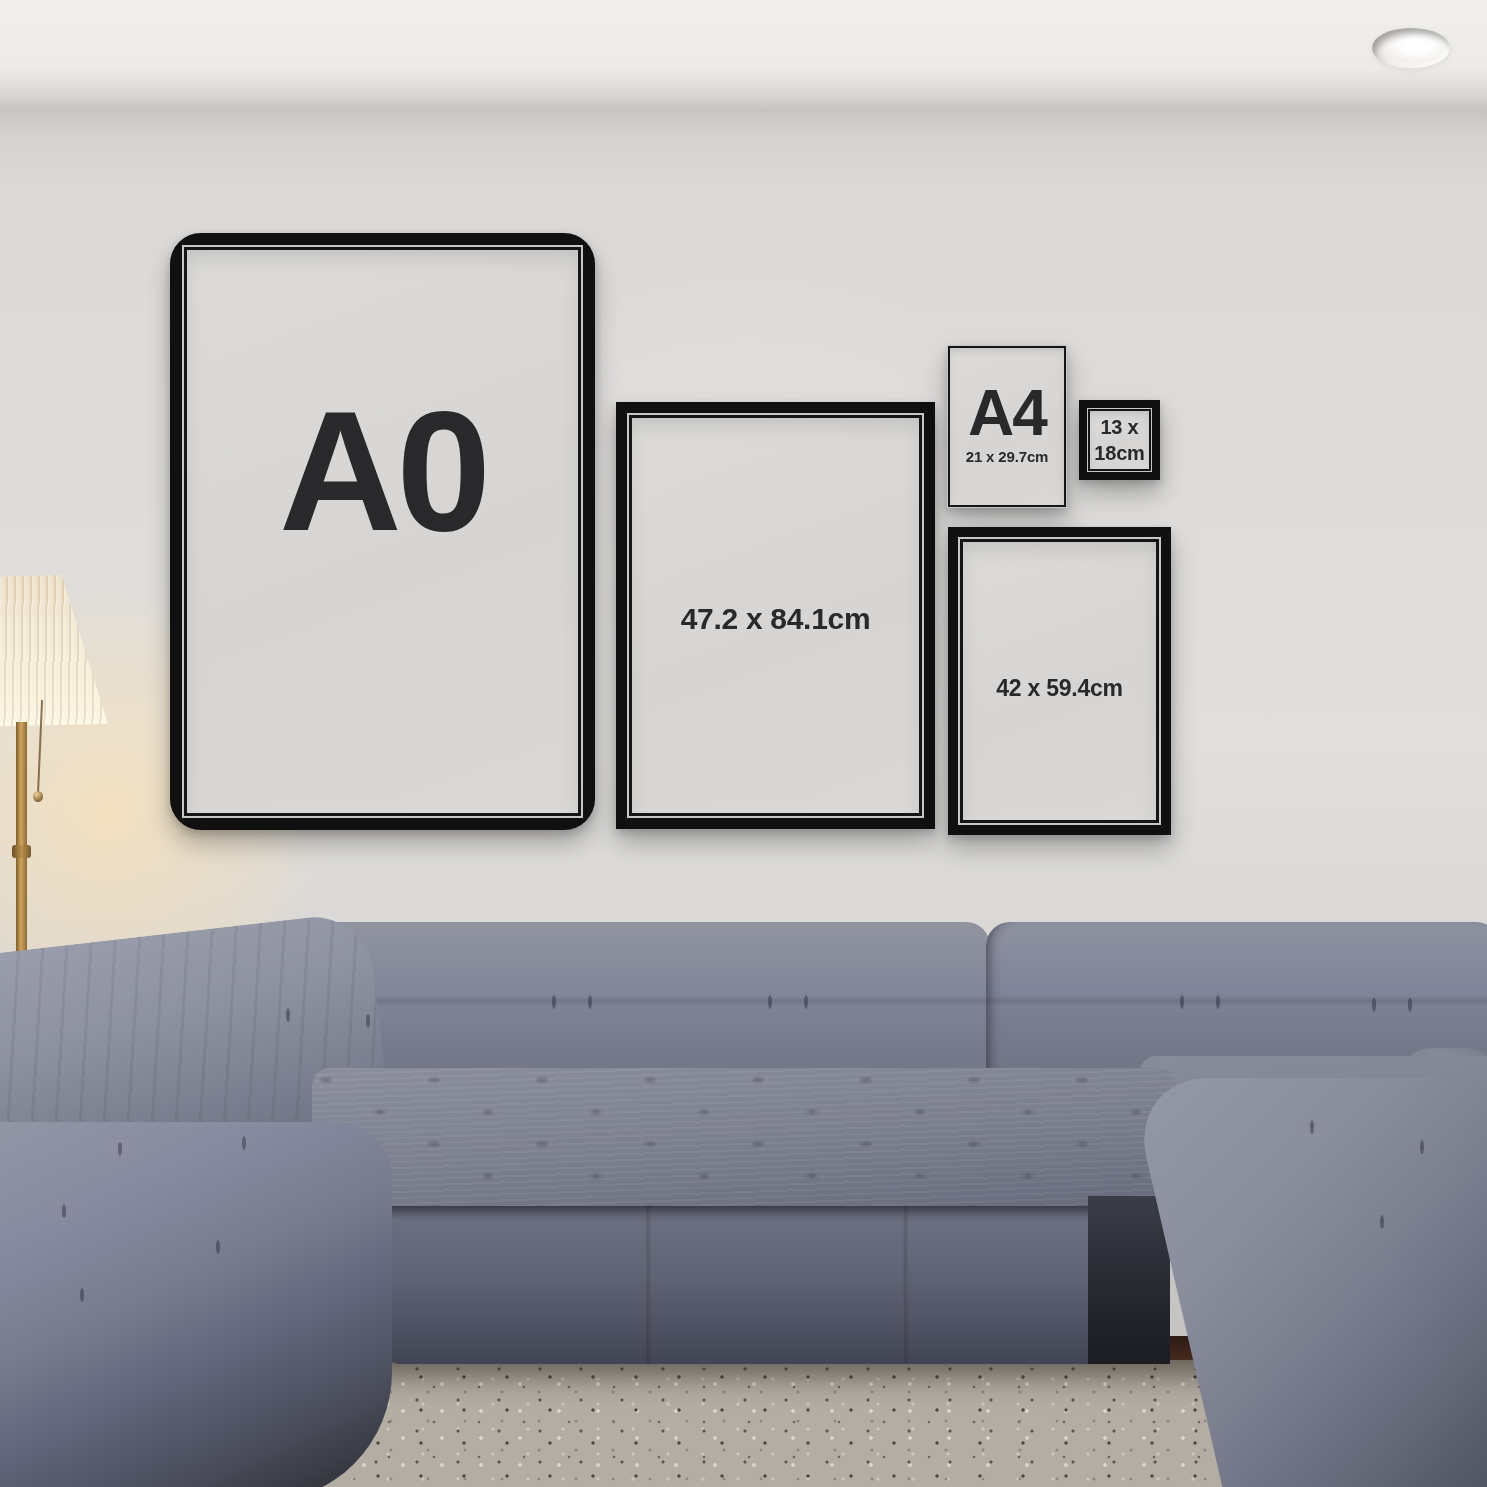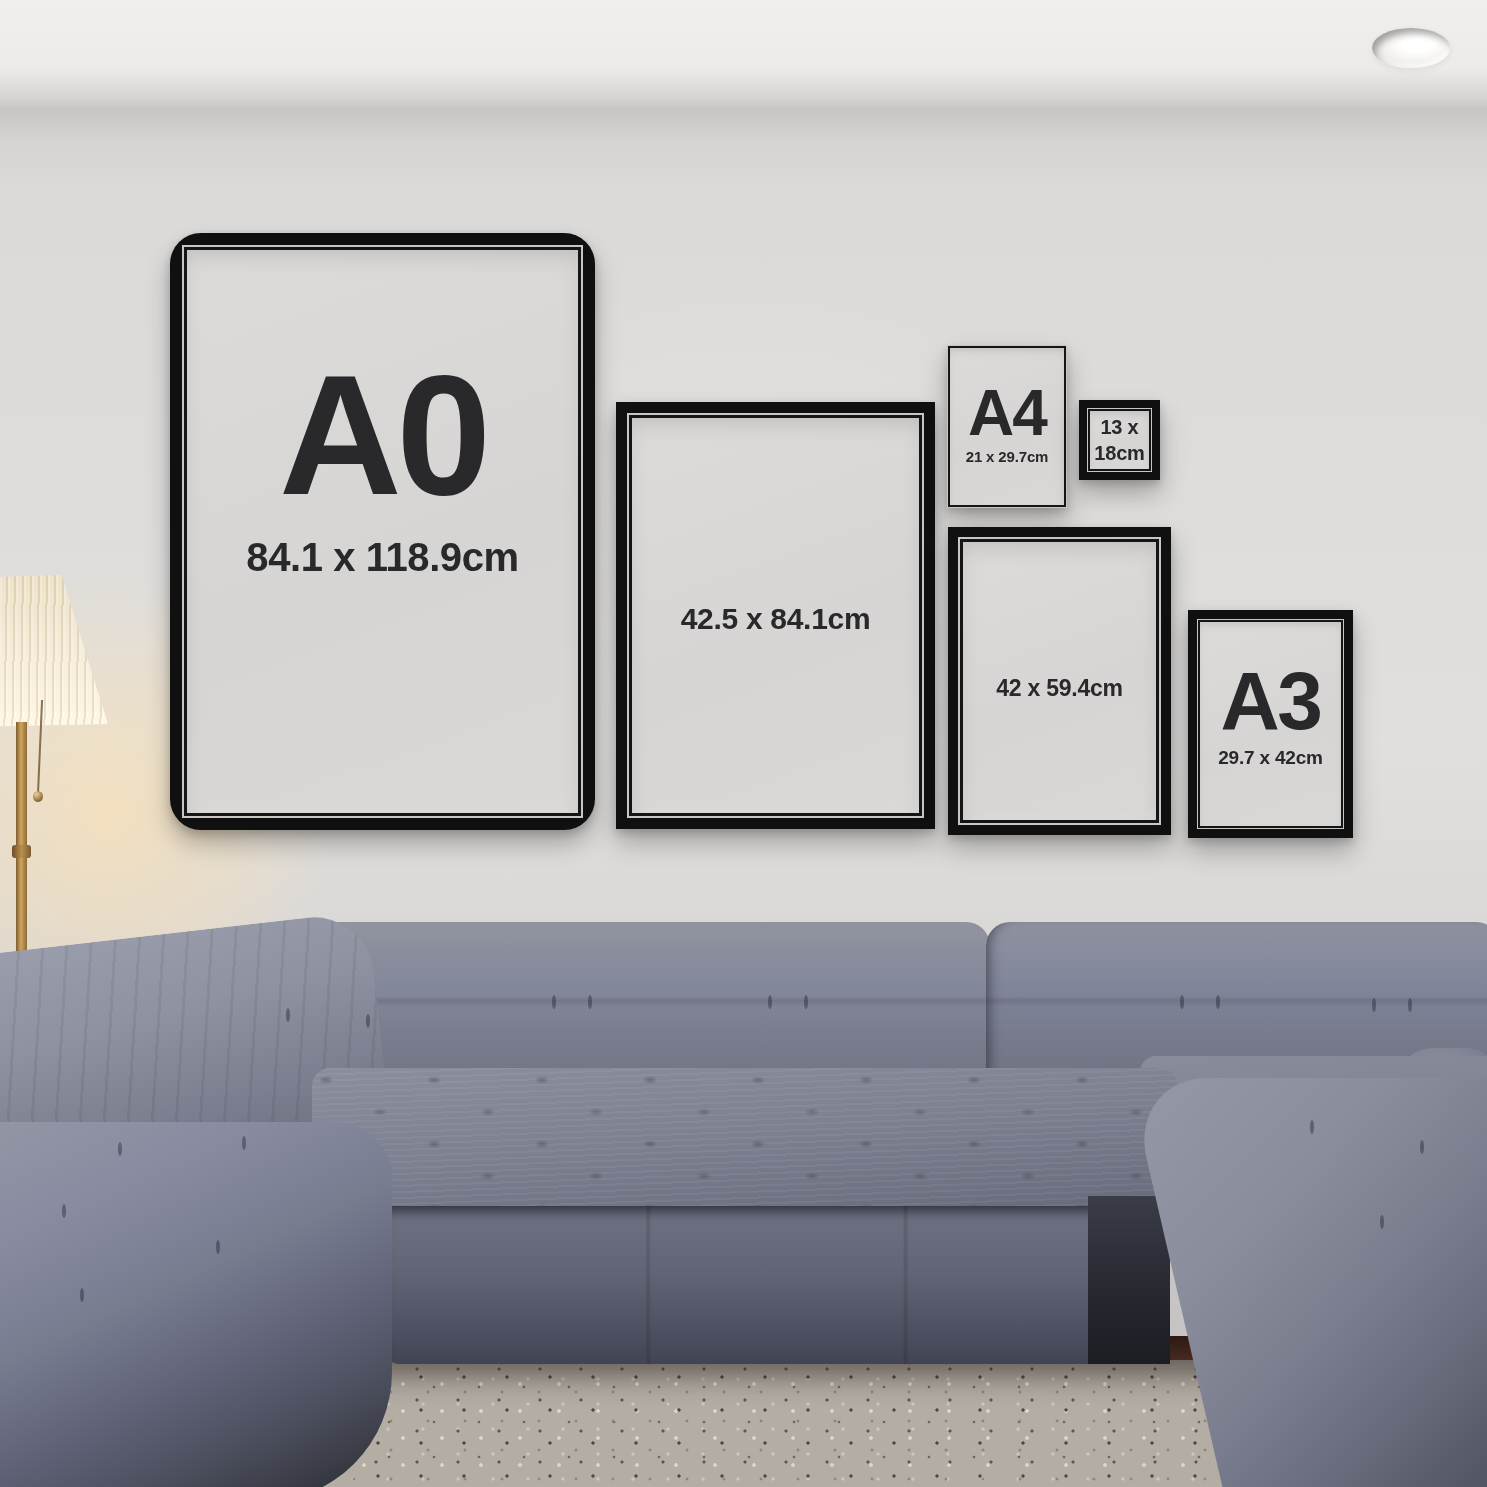--- a/index.html
+++ b/index.html
@@ -124,49 +124,42 @@
 
 <div class="scene">
 
   <div class="wall-sheen"></div>
   <div class="lamp-glow"></div>
   <div class="ceiling-light"></div>
 
   <div class="frame frame-a0">
     <div class="mat mat-big">
       <div class="size-label">A0</div>
-      <div class="size-dims">84.1 x 118.9cm</div>
     </div>
   </div>
   <div class="frame frame-a1">
     <div class="mat mat-big">
-      <div class="size-dims">42.5 x 84.1cm</div>
+      <div class="size-dims">47.2 x 84.1cm</div>
     </div>
   </div>
   <div class="frame frame-a4">
     <div class="mat mat-small">
       <div class="size-label">A4</div>
       <div class="size-dims">21 x 29.7cm</div>
     </div>
   </div>
   <div class="frame frame-13x18">
     <div class="mat mat-small">
       <div class="size-dims">13 x</div>
       <div class="size-dims">18cm</div>
     </div>
   </div>
   <div class="frame frame-a2">
     <div class="mat mat-big">
       <div class="size-dims">42 x 59.4cm</div>
-    </div>
-  </div>
-  <div class="frame frame-a3">
-    <div class="mat mat-small">
-      <div class="size-label">A3</div>
-      <div class="size-dims">29.7 x 42cm</div>
     </div>
   </div>
 
   <div class="lamp-shade"></div>
   <div class="lamp-stem"></div>
   <div class="lamp-joint"></div>
   <div class="lamp-chain"></div>
   <div class="lamp-chain-ball"></div>
 
   <div class="wood-floor"></div>

